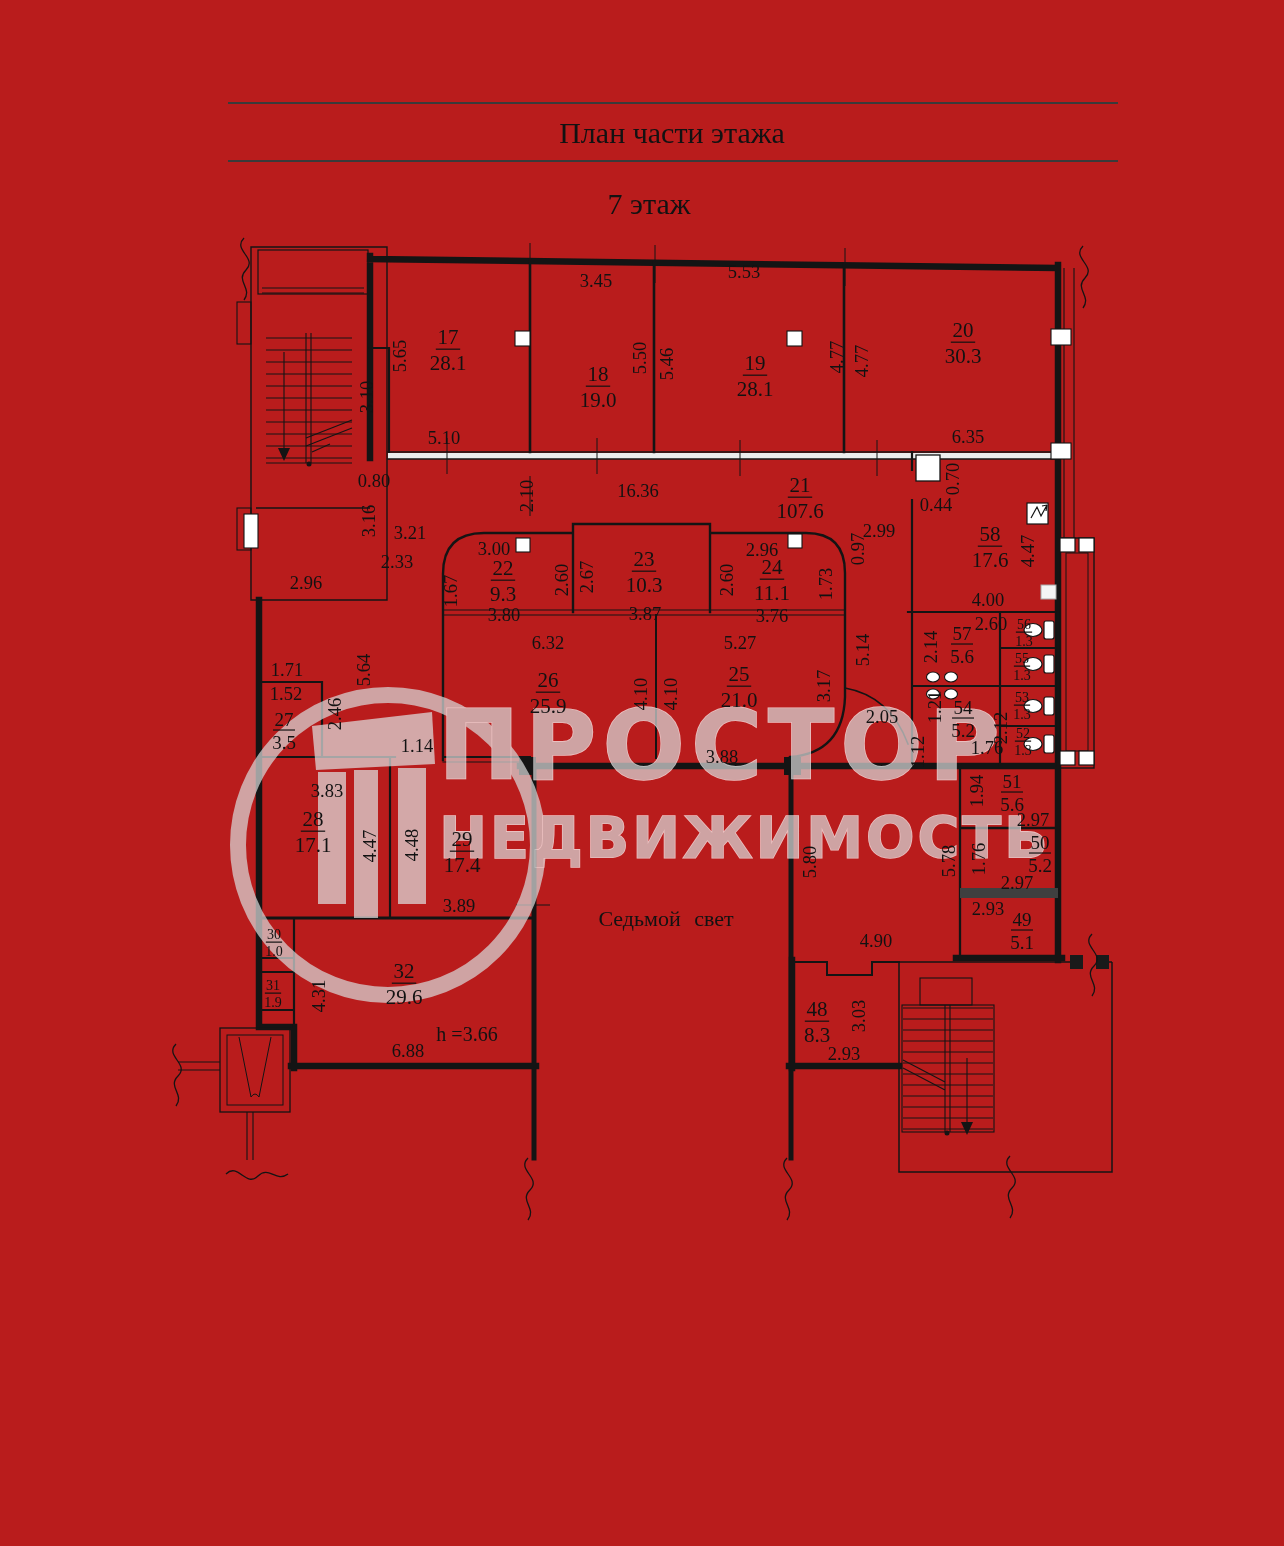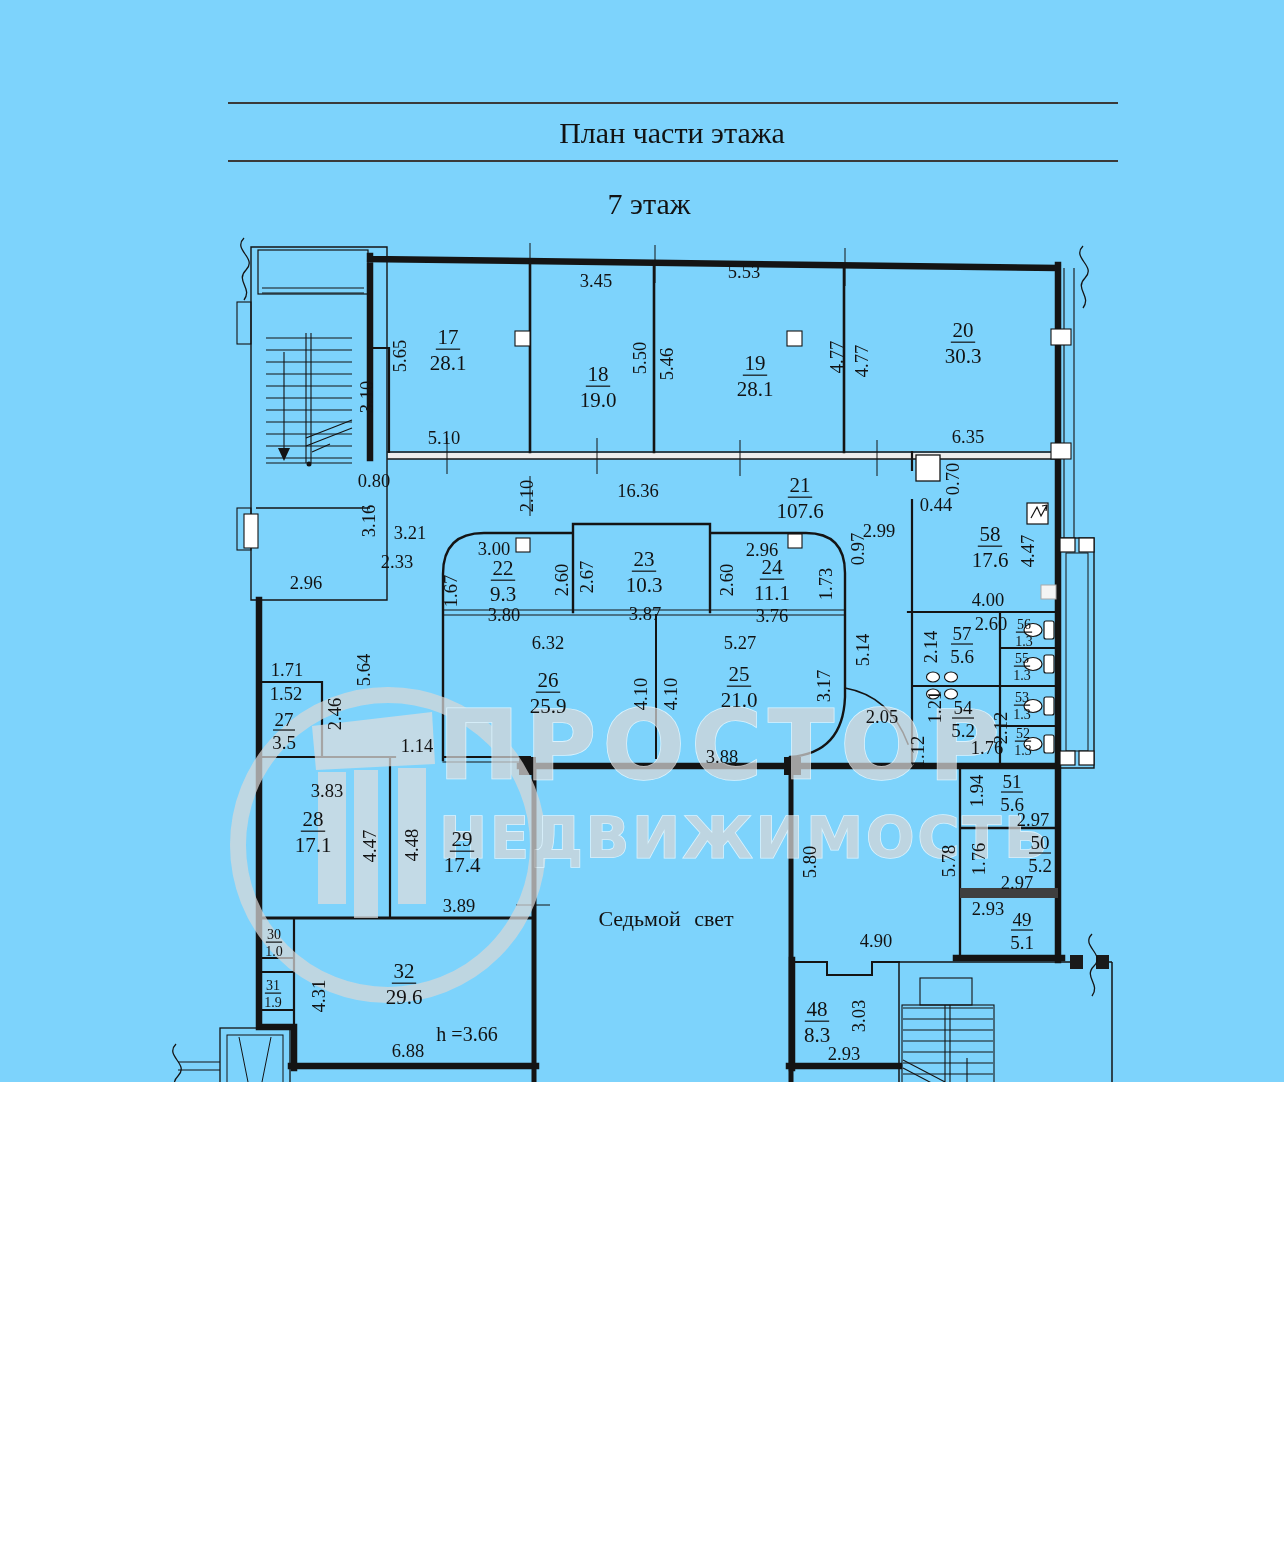--- a/index.html
+++ b/index.html
@@ -1,16 +1,16 @@
 <!DOCTYPE html>
 <html><head>
 <meta charset="utf-8">
 <style>
   html,body{margin:0;padding:0;background:#ffffff;}
-  .page{width:1284px;height:1082px;background:#7dd3fc;position:relative;overflow:hidden;}
+  .page{width:1284px;height:1546px;background:#b91c1c;position:relative;overflow:hidden;}
   svg{display:block;}
   text{font-family:"Liberation Serif","DejaVu Serif",serif;fill:#121212;}
   .wm{font-family:"DejaVu Sans","Liberation Sans",sans-serif;font-weight:bold;fill:#d7d7d7;stroke:#ffffff;stroke-width:1.6;paint-order:stroke;}
   .hdr{font-size:30px;}
 </style>
 </head>
 <body>
 
 <div class="page">
 <svg viewBox="0 0 1284 1546" width="1284" height="1546">

